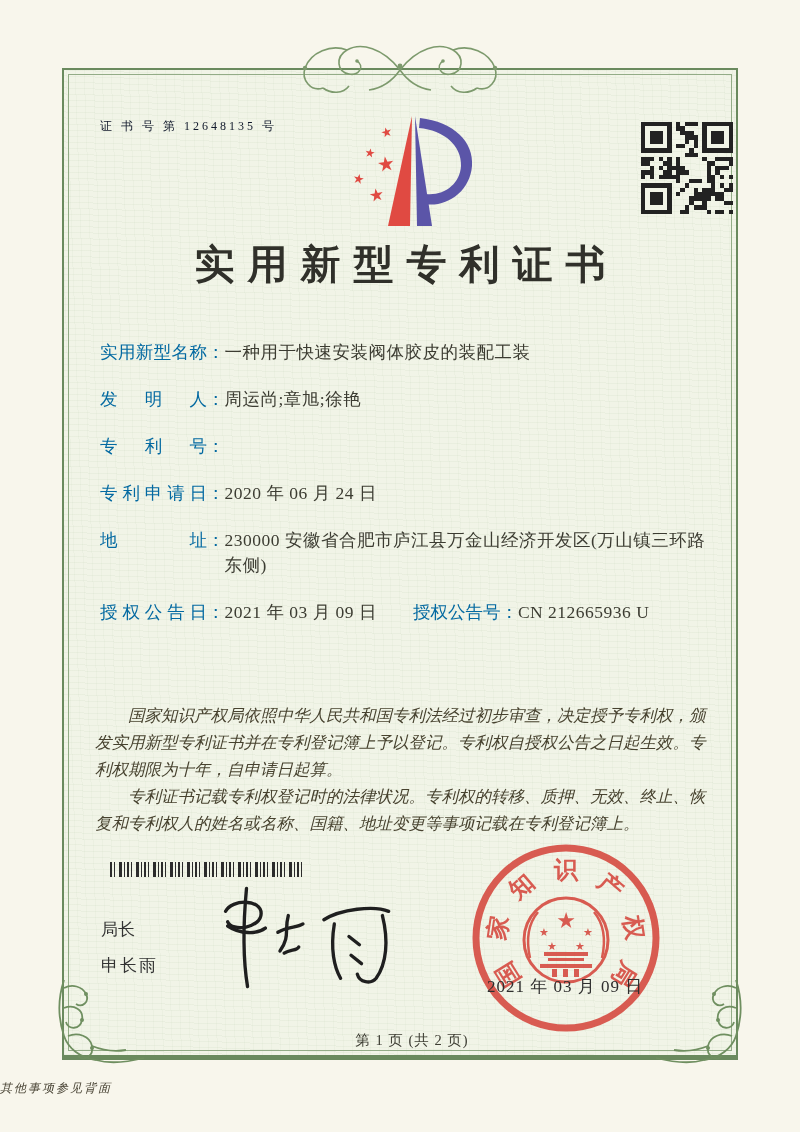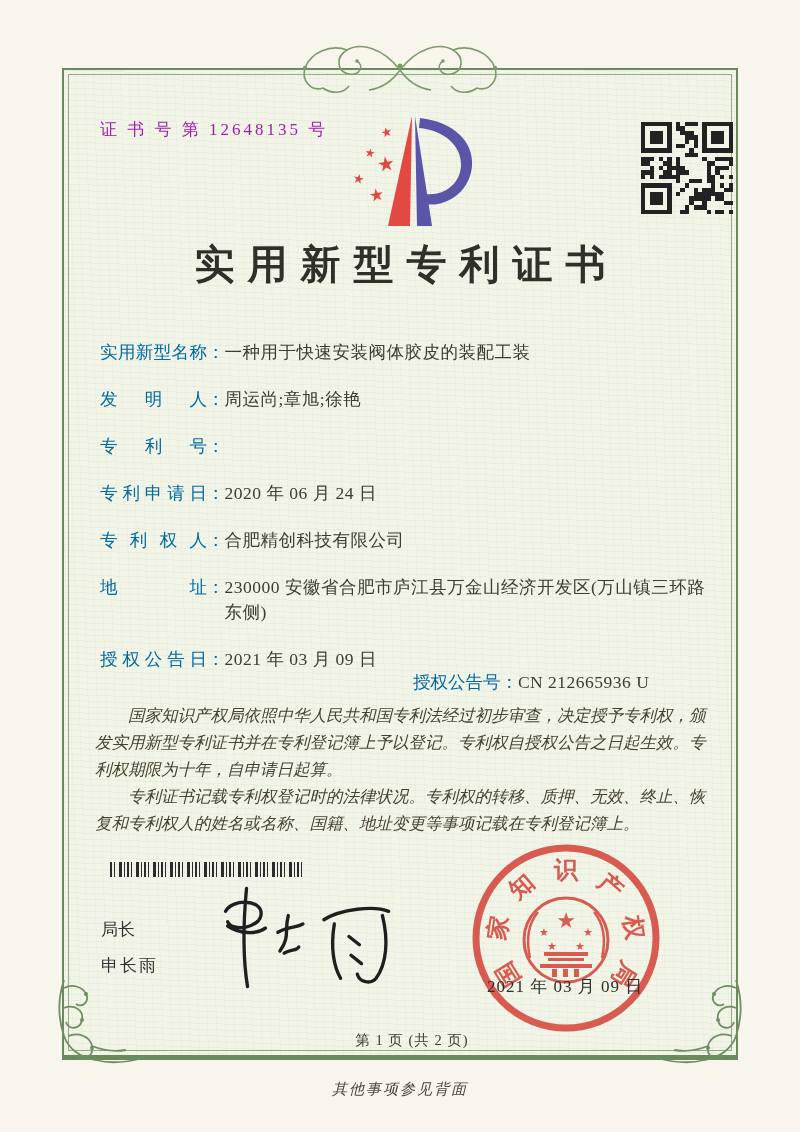--- a/index.html
+++ b/index.html
@@ -25,36 +25,36 @@
     border:1px solid #93ac87;
   }
   
   .ornament{position:absolute;pointer-events:none;}
   .orn-top{left:283px;top:36px;}
   .orn-bl{left:48px;top:978px;}
   .orn-br{left:652px;top:978px;transform:scaleX(-1);}
   
   .cert-no{
     position:absolute;left:100px;top:118px;
-    font-size:17px;letter-spacing:3px;color:#a21caf;
+    font-size:12px;letter-spacing:3px;color:#0f172a;
   }
   .logo{position:absolute;left:336px;top:108px;}
   .qr{position:absolute;left:641px;top:122px;width:92px;height:92px;}
   .title{
     position:absolute;left:0;top:237px;width:800px;
     text-align:center;font-size:40px;font-weight:bold;
     letter-spacing:13px;color:#30302a;text-indent:13px;
   }
   
   .fields{position:absolute;left:100px;top:340px;width:618px;font-size:17.5px;line-height:25px;}
   .frow{display:flex;margin-bottom:22px;align-items:flex-start;}
   .flabel{flex:0 0 auto;white-space:nowrap;color:#0369a1;}
   .ftext{display:inline-block;width:107px;text-align:justify;text-align-last:justify;}
   .fvalue{flex:1 1 auto;color:#3c3c32;letter-spacing:0.5px;}
-  .pair2{margin-left:36px;display:flex;margin-top:23px;}
+  .pair2{margin-left:36px;display:flex;}
   .pair2 .fvalue{white-space:nowrap;}
   
   .paras{
     position:absolute;left:95px;top:702px;width:620px;
     font-size:16.5px;line-height:27px;color:#47422f;
     font-style:italic;
   }
   .paras p{margin:0;text-indent:2em;}
   
   .barcode{
@@ -71,22 +71,22 @@
   .seal{position:absolute;left:468px;top:840px;width:196px;height:196px;}
   .seal-date{
     position:absolute;left:470px;top:975px;width:190px;text-align:center;
     font-size:17px;color:#2e2e2e;letter-spacing:1px;
   }
   .page-footer{
     position:absolute;left:12px;top:1031px;width:800px;text-align:center;
     font-size:14.5px;color:#3c3c32;letter-spacing:1px;
   }
   .back-note{
-    position:absolute;left:0;top:1080px;width:800px;text-align:center;
-    font-size:15px;color:#4a4536;font-style:italic;letter-spacing:2px;
+    position:absolute;left:0;top:1080px;width:800px;
+    font-size:12px;color:#4a4536;font-style:italic;letter-spacing:2px;
   }
 </style>
 </head>
 <body>
 
 <div class="frame">
   <div class="frame-inner"></div>
 </div>
 
 <svg class="ornament orn-top" width="234" height="64" viewBox="0 0 234 64">
@@ -298,24 +298,20 @@
     <span class="fvalue">周运尚;章旭;徐艳</span>
   </div>
   <div class="frow">
     <span class="flabel"><span class="ftext">专利号</span><span>：</span></span>
   </div>
   <div class="frow">
     <span class="flabel"><span class="ftext">专利申请日</span><span>：</span></span>
     <span class="fvalue">2020 年 06 月 24 日</span>
   </div>
   <div class="frow">
-    <span class="flabel"><span class="ftext">专利权人</span><span>：</span></span>
-    <span class="fvalue">合肥精创科技有限公司</span>
-  </div>
-  <div class="frow">
     <span class="flabel"><span class="ftext">地址</span><span>：</span></span>
     <span class="fvalue">230000 安徽省合肥市庐江县万金山经济开发区(万山镇三环路东侧)</span>
   </div>
   <div class="frow">
     <span class="flabel"><span class="ftext">授权公告日</span><span>：</span></span>
     <span class="fvalue" style="flex:0 0 auto;white-space:nowrap;">2021 年 03 月 09 日</span>
     <span class="pair2">
       <span class="flabel"><span>授权公告号</span><span>：</span></span>
       <span class="fvalue">CN 212665936 U</span>
     </span>

